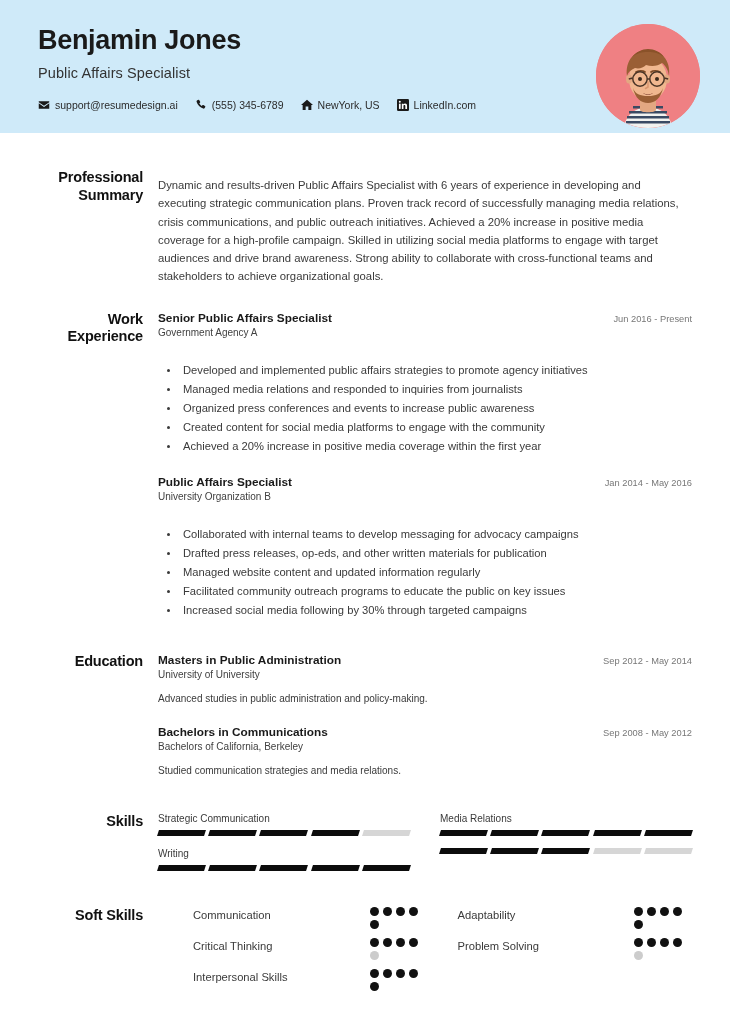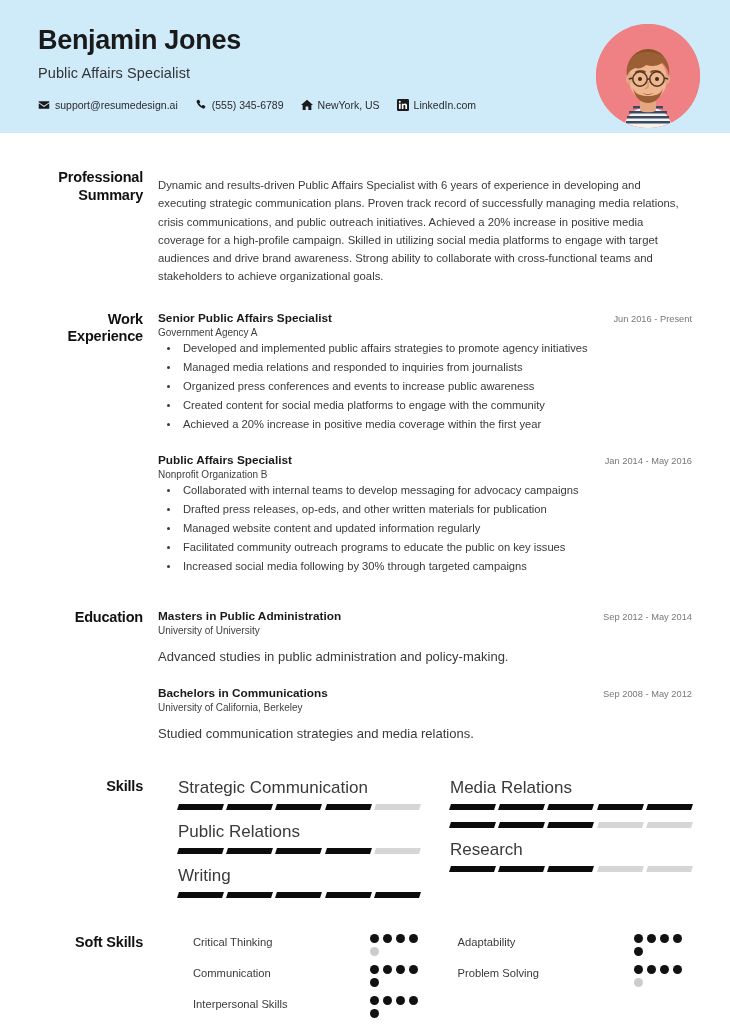--- a/index.html
+++ b/index.html
@@ -109,46 +109,46 @@
     color: #777777;
     white-space: nowrap;
     flex: 0 0 auto;
   }
   .entry-sub {
     font-size: 10px;
     color: #414141;
     margin-top: 2px;
   }
   .entry-desc {
-    font-size: 13px;
+    font-size: 10px;
     color: #3a3a3a;
     margin-top: 11px;
     line-height: 1.5;
   }
   ul.bullets {
-    margin: 1px 0 0 0;
+    margin: 23px 0 0 0;
     padding-left: 22px;
   }
   ul.bullets li {
     font-size: 11.2px;
     color: #3a3a3a;
     line-height: 1.71;
     padding-left: 3px;
   }
   ul.bullets li::marker { font-size: 10px; }
 
   
   .two-col {
     display: flex;
     gap: 30px;
   }
   .col { flex: 1 1 0; min-width: 0; }
   .skill-row { margin-bottom: 12px; }
   .skill-name {
-    font-size: 17px;
+    font-size: 10px;
     color: #3a3a3a;
     margin-bottom: 6px;
   }
   .bar {
     display: flex;
     gap: 4px;
     height: 6px;
   }
   .seg {
     flex: 1 1 0;
@@ -184,21 +184,21 @@
     width: 9px;
     height: 9px;
     border-radius: 50%;
     background: #cccccc;
   }
   .dot.on { background: #111111; }
 
   .sp-summary { padding-top: 36px; }
   .sp-work    { padding-top: 25px; }
   .sp-edu     { padding-top: 31px; }
-  .sp-skills  { padding-top: 33px; gap: 20px; }
+  .sp-skills  { padding-top: 33px; }
   .sp-soft    { padding-top: 24px; gap: 35px; }
   .sp-lang    { padding-top: 24px; }
 </style>
 </head>
 <body>
 
 <div class="page">
 
   <div class="header">
     <div class="header-left">
@@ -308,21 +308,21 @@
             <li>Created content for social media platforms to engage with the community</li>
             <li>Achieved a 20% increase in positive media coverage within the first year</li>
           </ul>
         </div>
 
         <div class="entry" style="margin-top:18px;">
           <div class="entry-head">
             <div class="entry-title">Public Affairs Specialist</div>
             <div class="entry-date">Jan 2014 - May 2016</div>
           </div>
-          <div class="entry-sub">Nonprofit Organization B</div>
+          <div class="entry-sub">University Organization B</div>
           <ul class="bullets">
             <li>Collaborated with internal teams to develop messaging for advocacy campaigns</li>
             <li>Drafted press releases, op-eds, and other written materials for publication</li>
             <li>Managed website content and updated information regularly</li>
             <li>Facilitated community outreach programs to educate the public on key issues</li>
             <li>Increased social media following by 30% through targeted campaigns</li>
           </ul>
         </div>
 
       </div>
@@ -339,21 +339,21 @@
           </div>
           <div class="entry-sub">University of University</div>
           <div class="entry-desc">Advanced studies in public administration and policy-making.</div>
         </div>
 
         <div class="entry" style="margin-top:19px;">
           <div class="entry-head">
             <div class="entry-title">Bachelors in Communications</div>
             <div class="entry-date">Sep 2008 - May 2012</div>
           </div>
-          <div class="entry-sub">University of California, Berkeley</div>
+          <div class="entry-sub">Bachelors of California, Berkeley</div>
           <div class="entry-desc">Studied communication strategies and media relations.</div>
         </div>
 
       </div>
     </div>
 
     <div class="section sp-skills">
       <div class="sec-label">Skills</div>
       <div class="sec-content">
         <div class="two-col">
@@ -362,30 +362,20 @@
                 <div class="skill-name">Strategic Communication</div>
                 <div class="bar">
                   <span class="seg on"></span>
                   <span class="seg on"></span>
                   <span class="seg on"></span>
                   <span class="seg on"></span>
                   <span class="seg"></span>
                 </div>
               </div>
               <div class="skill-row">
-                <div class="skill-name">Public Relations</div>
-                <div class="bar">
-                  <span class="seg on"></span>
-                  <span class="seg on"></span>
-                  <span class="seg on"></span>
-                  <span class="seg on"></span>
-                  <span class="seg"></span>
-                </div>
-              </div>
-              <div class="skill-row">
                 <div class="skill-name">Writing</div>
                 <div class="bar">
                   <span class="seg on"></span>
                   <span class="seg on"></span>
                   <span class="seg on"></span>
                   <span class="seg on"></span>
                   <span class="seg on"></span>
                 </div>
               </div>
             </div>
@@ -394,66 +384,56 @@
                 <div class="skill-name">Media Relations</div>
                 <div class="bar">
                   <span class="seg on"></span>
                   <span class="seg on"></span>
                   <span class="seg on"></span>
                   <span class="seg on"></span>
                   <span class="seg on"></span>
                 </div>
               </div>
               <div class="skill-row">
-                <div class="bar">
-                  <span class="seg on"></span>
-                  <span class="seg on"></span>
-                  <span class="seg on"></span>
-                  <span class="seg"></span>
-                  <span class="seg"></span>
-                </div>
-              </div>
-              <div class="skill-row">
-                <div class="skill-name">Research</div>
                 <div class="bar">
                   <span class="seg on"></span>
                   <span class="seg on"></span>
                   <span class="seg on"></span>
                   <span class="seg"></span>
                   <span class="seg"></span>
                 </div>
               </div>
             </div>
         </div>
       </div>
     </div>
 
     <div class="section sp-soft">
       <div class="sec-label">Soft Skills</div>
       <div class="sec-content">
         <div class="two-col">
           <div class="col" id="soft-left">
               <div class="soft-row">
+                <div class="soft-name">Communication</div>
+                <div class="dots">
+                  <span class="dot on"></span>
+                  <span class="dot on"></span>
+                  <span class="dot on"></span>
+                  <span class="dot on"></span>
+                  <span class="dot on"></span>
+                </div>
+              </div>
+              <div class="soft-row">
                 <div class="soft-name">Critical Thinking</div>
                 <div class="dots">
                   <span class="dot on"></span>
                   <span class="dot on"></span>
                   <span class="dot on"></span>
                   <span class="dot on"></span>
                   <span class="dot"></span>
-                </div>
-              </div>
-              <div class="soft-row">
-                <div class="soft-name">Communication</div>
-                <div class="dots">
-                  <span class="dot on"></span>
-                  <span class="dot on"></span>
-                  <span class="dot on"></span>
-                  <span class="dot on"></span>
-                  <span class="dot on"></span>
                 </div>
               </div>
               <div class="soft-row">
                 <div class="soft-name">Interpersonal Skills</div>
                 <div class="dots">
                   <span class="dot on"></span>
                   <span class="dot on"></span>
                   <span class="dot on"></span>
                   <span class="dot on"></span>
                   <span class="dot on"></span>

